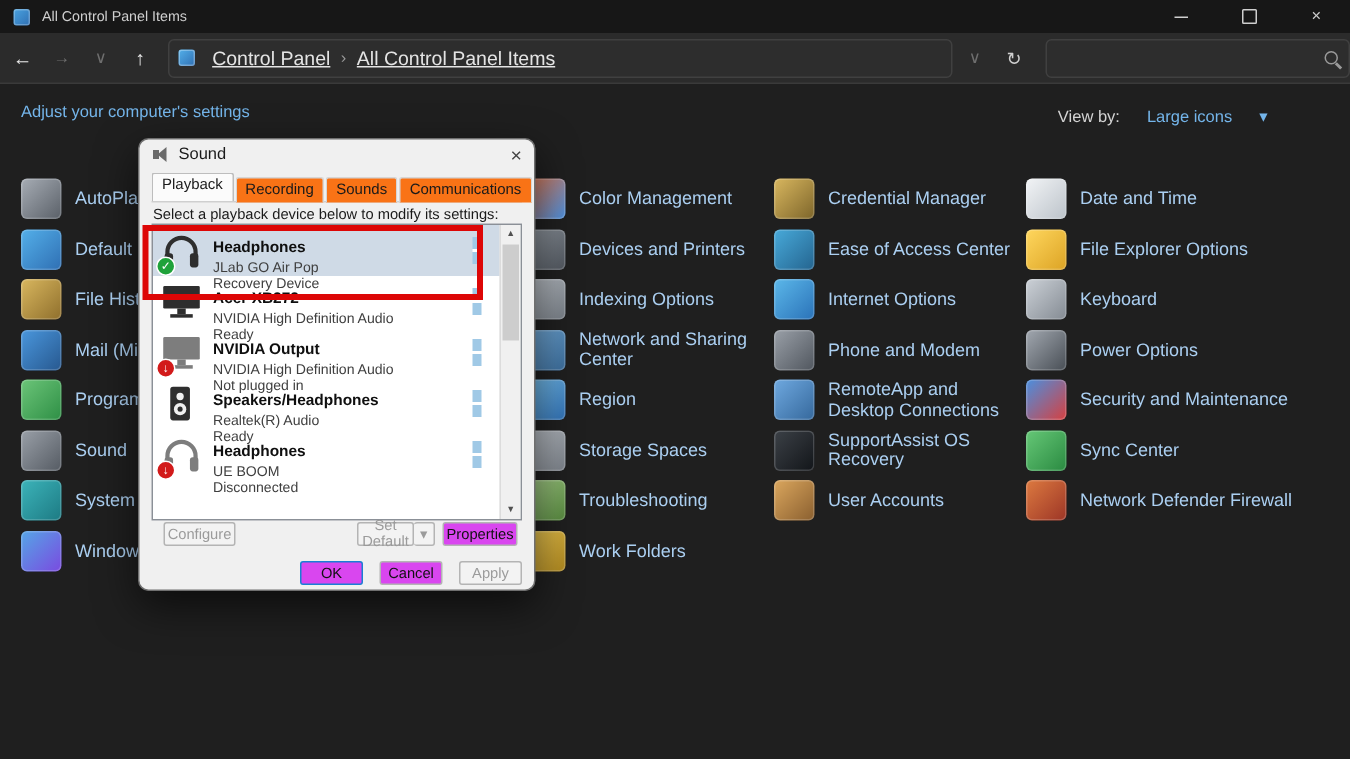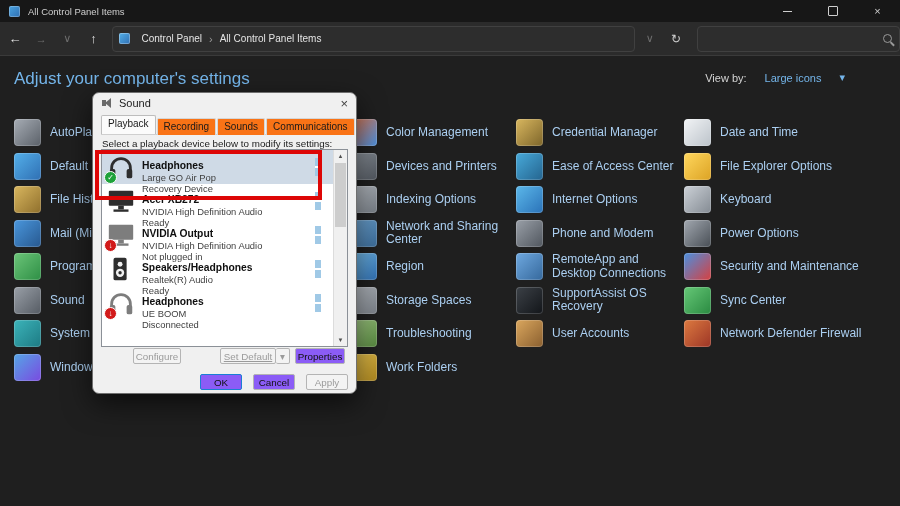--- a/index.html
+++ b/index.html
@@ -16,28 +16,28 @@
   .caption-btns{margin-left:auto;display:flex;height:22px;}
   .cap{width:45px;height:22px;display:flex;align-items:center;justify-content:center;color:#cfcfcf;font-size:11px;}
   .min-bar{width:9px;height:1px;background:#cfcfcf;}
   .max-box{width:8px;height:8px;border:1px solid #cfcfcf;border-radius:1px;}
   
   .navbar{position:absolute;left:0;top:22px;width:900px;height:33px;background:#2b2b2b;border-bottom:1px solid #3a3a3a;display:flex;align-items:center;}
   .nav-btn{width:24px;height:24px;display:flex;align-items:center;justify-content:center;font-size:13px;color:#e6e6e6;border-radius:4px;margin-left:4px;}
   .nav-btn.dim{color:#6e6e6e;font-size:11px;}
   .addrbar{height:24px;margin-left:8px;width:552px;background:#2d2d2d;border:1px solid #404040;border-radius:4px;display:flex;align-items:center;padding:0 6px;}
   .bc-ico{width:11px;height:11px;border-radius:2px;background:linear-gradient(135deg,#54b0ea,#2f6fb3);box-shadow:inset 0 0 0 1px rgba(255,255,255,.3);margin-right:7px;}
-  .crumb{font-size:10px;color:#e4e4e4;padding:2px 4px;border-radius:3px;}
+  .crumb{font-size:13px;color:#e4e4e4;padding:2px 4px;border-radius:3px;text-decoration:underline;}
   .bc-sep{color:#9a9a9a;font-size:11px;padding:0 3px;}
   .searchbox{height:24px;margin-left:10px;width:203px;background:#2d2d2d;border:1px solid #404040;border-radius:4px;display:flex;align-items:center;padding:0 7px;}
   .searchbox input{flex:1;background:transparent;border:none;outline:none;color:#e0e0e0;font-size:11px;font-family:"Liberation Sans",sans-serif;}
   .mag{width:7px;height:7px;border:1.5px solid #9a9a9a;border-radius:50%;position:relative;flex:0 0 auto;}
   .mag::after{content:"";position:absolute;width:5px;height:1.5px;background:#9a9a9a;transform:rotate(45deg);right:-4px;bottom:-2px;}
   
-  .page-head{position:absolute;left:14px;top:69px;font-size:17px;color:#74b5ea;}
+  .page-head{position:absolute;left:14px;top:69px;font-size:11px;color:#74b5ea;}
   .viewby{position:absolute;right:55px;top:71px;font-size:11px;color:#d4d4d4;display:flex;gap:18px;align-items:flex-end;}
   .viewby .val{color:#74b5ea;}
   
   .grid{position:absolute;left:0;top:116px;width:900px;height:280px;}
   .cp-col{position:absolute;top:0;}
   .c0{left:14px;width:140px}.c1{left:350px;width:160px}.c2{left:516px;width:166px}.c3{left:684px;width:192px}
   .cp-item{height:33.5px;display:flex;align-items:center;gap:9px;cursor:pointer;}
   .cp-ico{width:27px;height:27px;border-radius:4px;flex:0 0 auto;box-shadow:inset 0 0 0 1px rgba(255,255,255,.18);}
   .cp-label{font-size:12px;color:#abcff1;line-height:1.12;max-width:150px;}
   .c3 .cp-label{max-width:150px;}
@@ -101,25 +101,25 @@
   .dev-sub{display:block;font-size:9.4px;color:#3f3f3f;line-height:1.2;white-space:nowrap;}
   .meter{position:absolute;right:13px;top:8px;width:6px;height:18px;
     background:repeating-linear-gradient(to bottom,#a0c9e6 0 8px,#ffffff 8px 10px);}
   .sb{position:absolute;top:0;right:0;bottom:0;width:13px;background:#f0f0f0;border-left:1px solid #dcdcdc;}
   .sb-arrow{position:absolute;left:0;width:13px;height:12px;font-size:6px;color:#505050;text-align:center;line-height:12px;cursor:pointer;}
   .sb-up{top:0;}.sb-down{bottom:0;}
   .sb-thumb{position:absolute;left:1px;top:13px;width:11px;height:64px;background:#cdcdcd;cursor:pointer;}
   .red-box{position:absolute;left:2px;top:57px;width:219px;height:42px;border:4px solid #dd0606;z-index:20;pointer-events:none;}
   .btn-row1{position:absolute;left:16px;top:255px;width:236px;height:16px;display:flex;align-items:center;}
   .btn-row2{position:absolute;right:8px;top:281px;display:flex;gap:11px;}
-  .wbtn{font-family:"Liberation Sans",sans-serif;font-size:9.8px;color:#111;background:#8b5cf6;
+  .wbtn{font-family:"Liberation Sans",sans-serif;font-size:9.8px;color:#111;background:#d946ef;
     border:1px solid #b4b4b4;border-radius:2px;height:16px;display:flex;align-items:center;justify-content:center;cursor:pointer;padding:0;}
   .wbtn.disabled{color:#9b9b9b;background:#f3f3f3;}
-  .w-configure{width:48px;margin-right:auto;margin-left:24px;}
-  .w-setdef{width:56px;text-decoration:underline;}
+  .w-configure{width:48px;margin-right:auto;}
+  .w-setdef{width:38px;}
   .w-arrow{width:14px;border-left:none;}
   .w-props{width:50px;margin-left:5px;}
   .w-ok{width:42px;border-color:#1a7fd4;margin-left:16px;}
   .w-cancel{width:42px;}
   .w-apply{width:42px;}
 </style>
 </head>
 <body>
 
 <div class="titlebar">
@@ -319,21 +319,21 @@
         <span class="dev-ico">
           <svg viewBox="0 0 32 32" width="30" height="30">
               <path d="M6 21 v-4 a10 10 0 0 1 20 0 v4" fill="none" stroke="#2e2e2e" stroke-width="3"></path>
               <rect x="4" y="18" width="6" height="10" rx="2" fill="#2e2e2e"></rect>
               <rect x="22" y="18" width="6" height="10" rx="2" fill="#2e2e2e"></rect>
             </svg>
           <span class="badge badge-green">✓</span>
         </span>
         <span class="dev-text">
           <span class="dev-name">Headphones</span>
-          <span class="dev-sub">Large GO Air Pop</span>
+          <span class="dev-sub">JLab GO Air Pop</span>
           <span class="dev-sub">Recovery Device</span>
         </span>
         <span class="meter"></span>
       </div>
 
       <div class="dev-row">
         <span class="dev-ico">
           <svg viewBox="0 0 32 32" width="30" height="30">
               <rect x="3" y="5" width="26" height="16" rx="1" fill="#2e2e2e"></rect>
               <rect x="13" y="21" width="6" height="4" fill="#2e2e2e"></rect>

